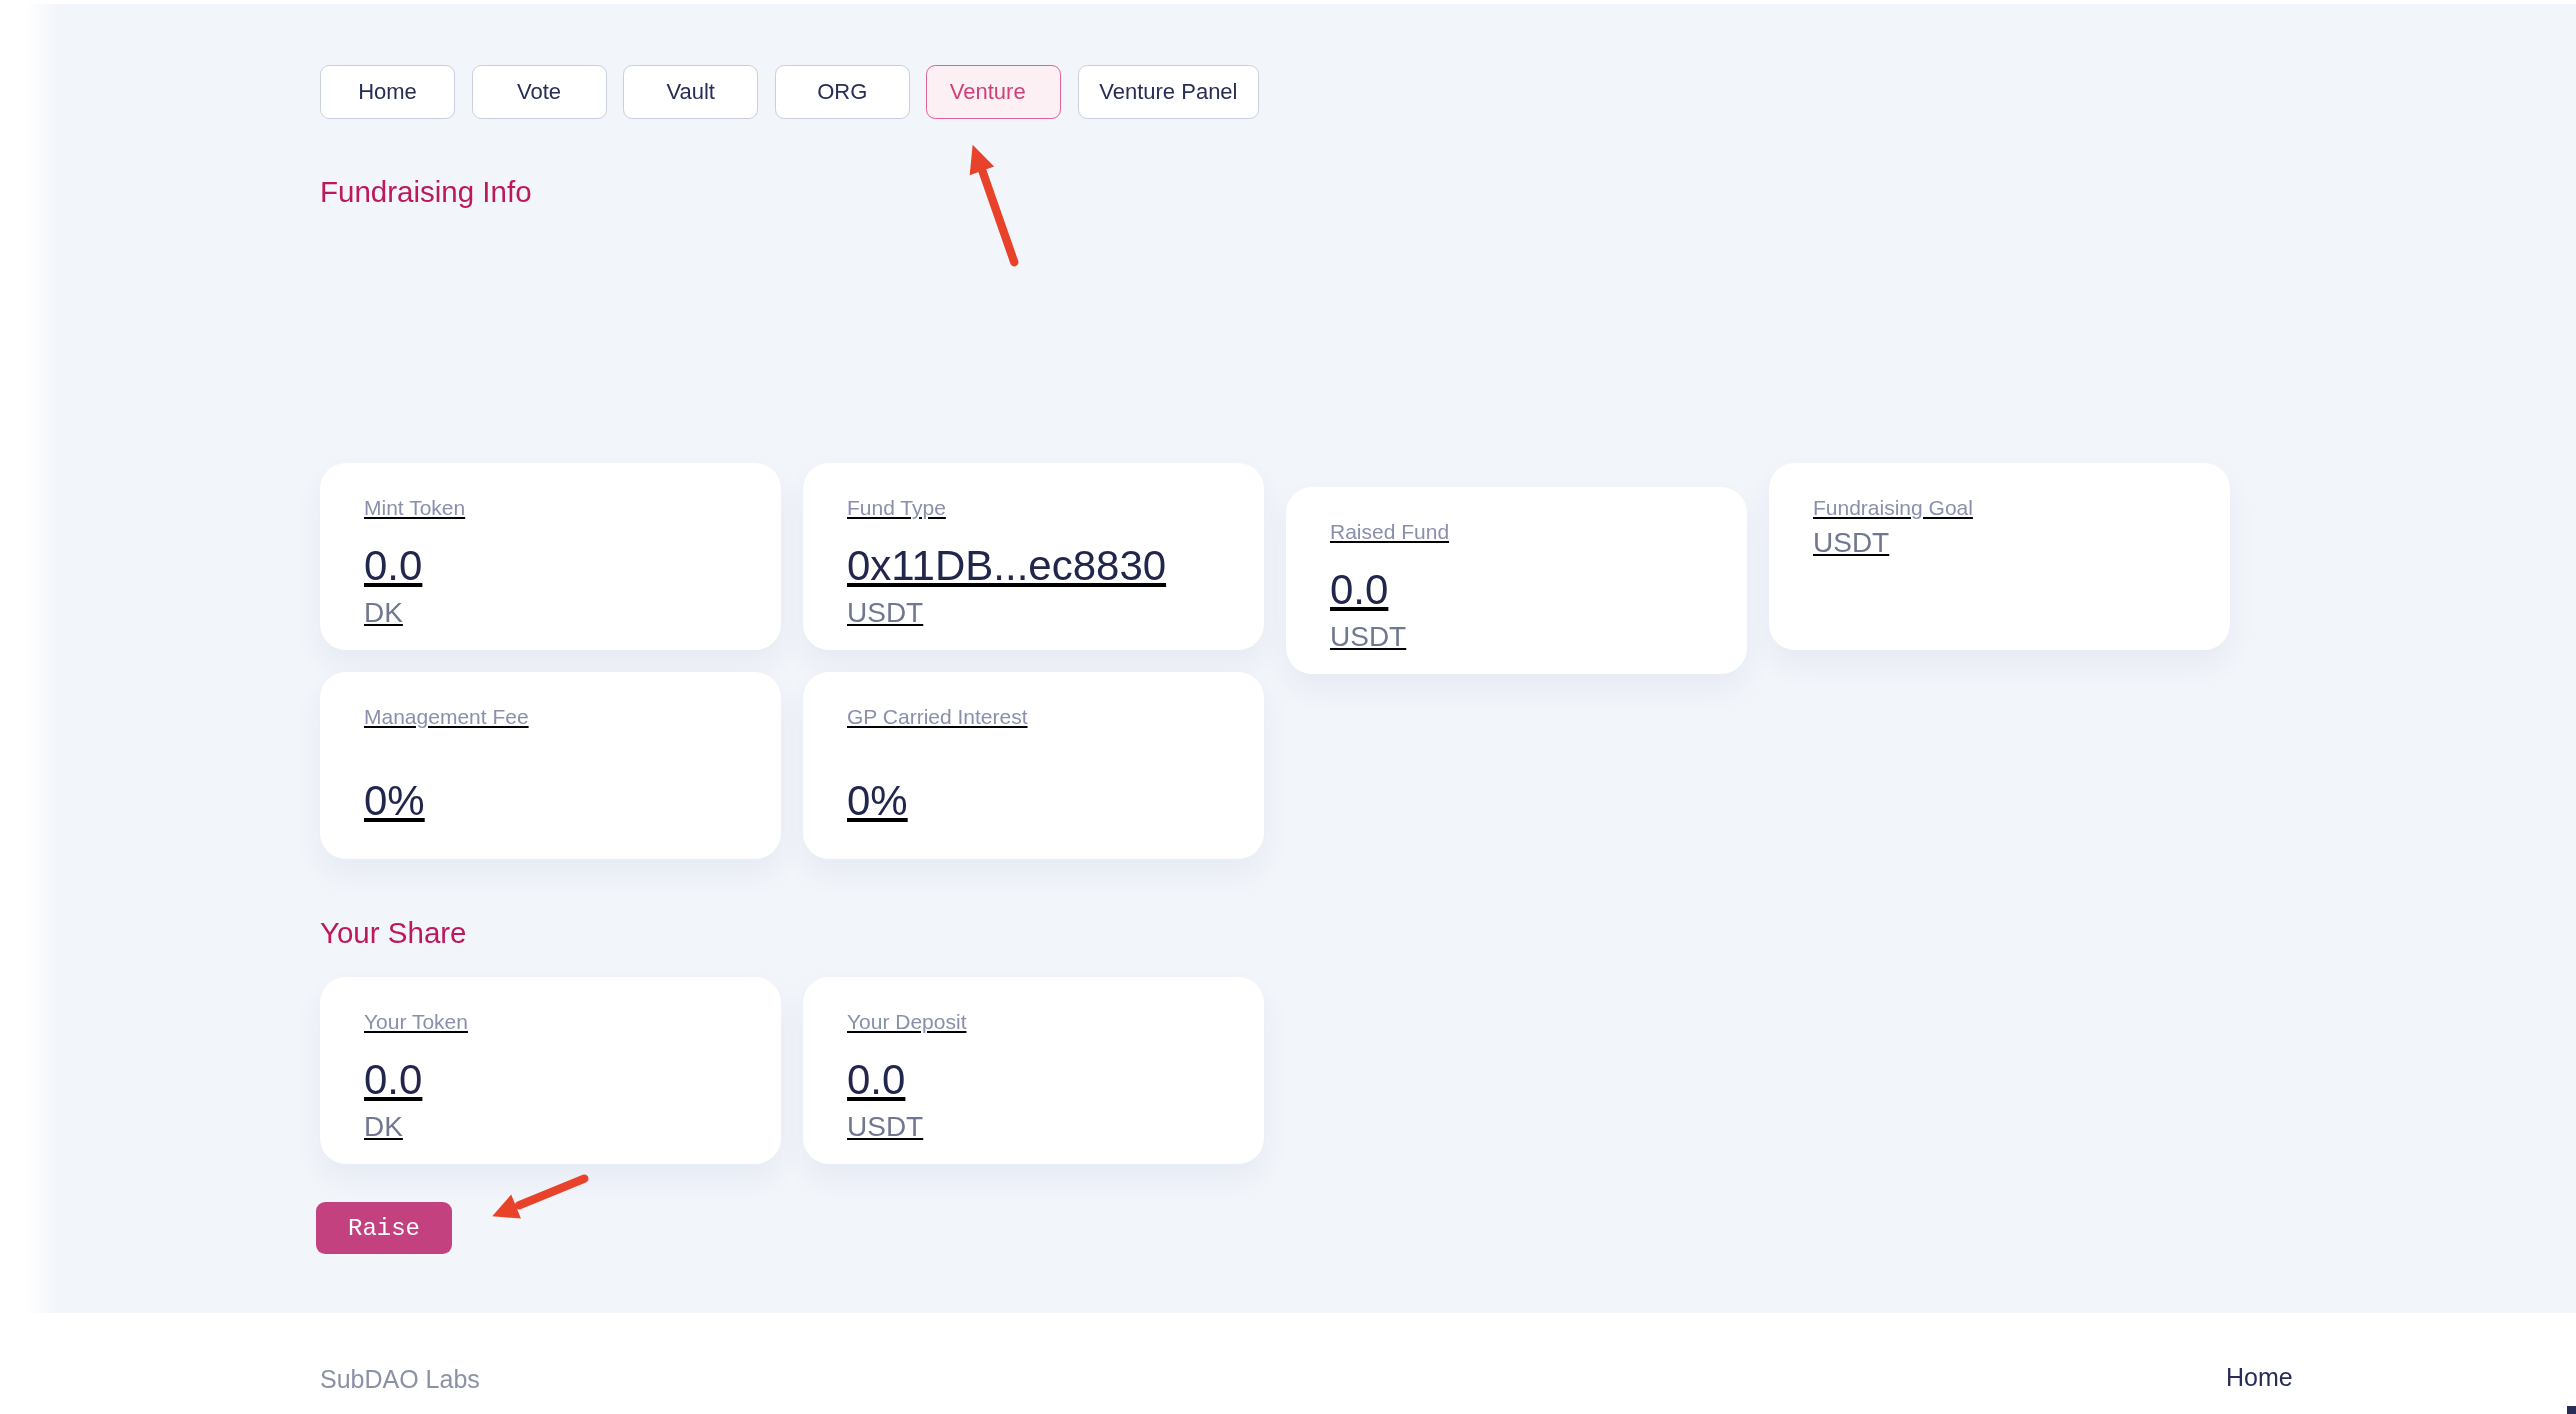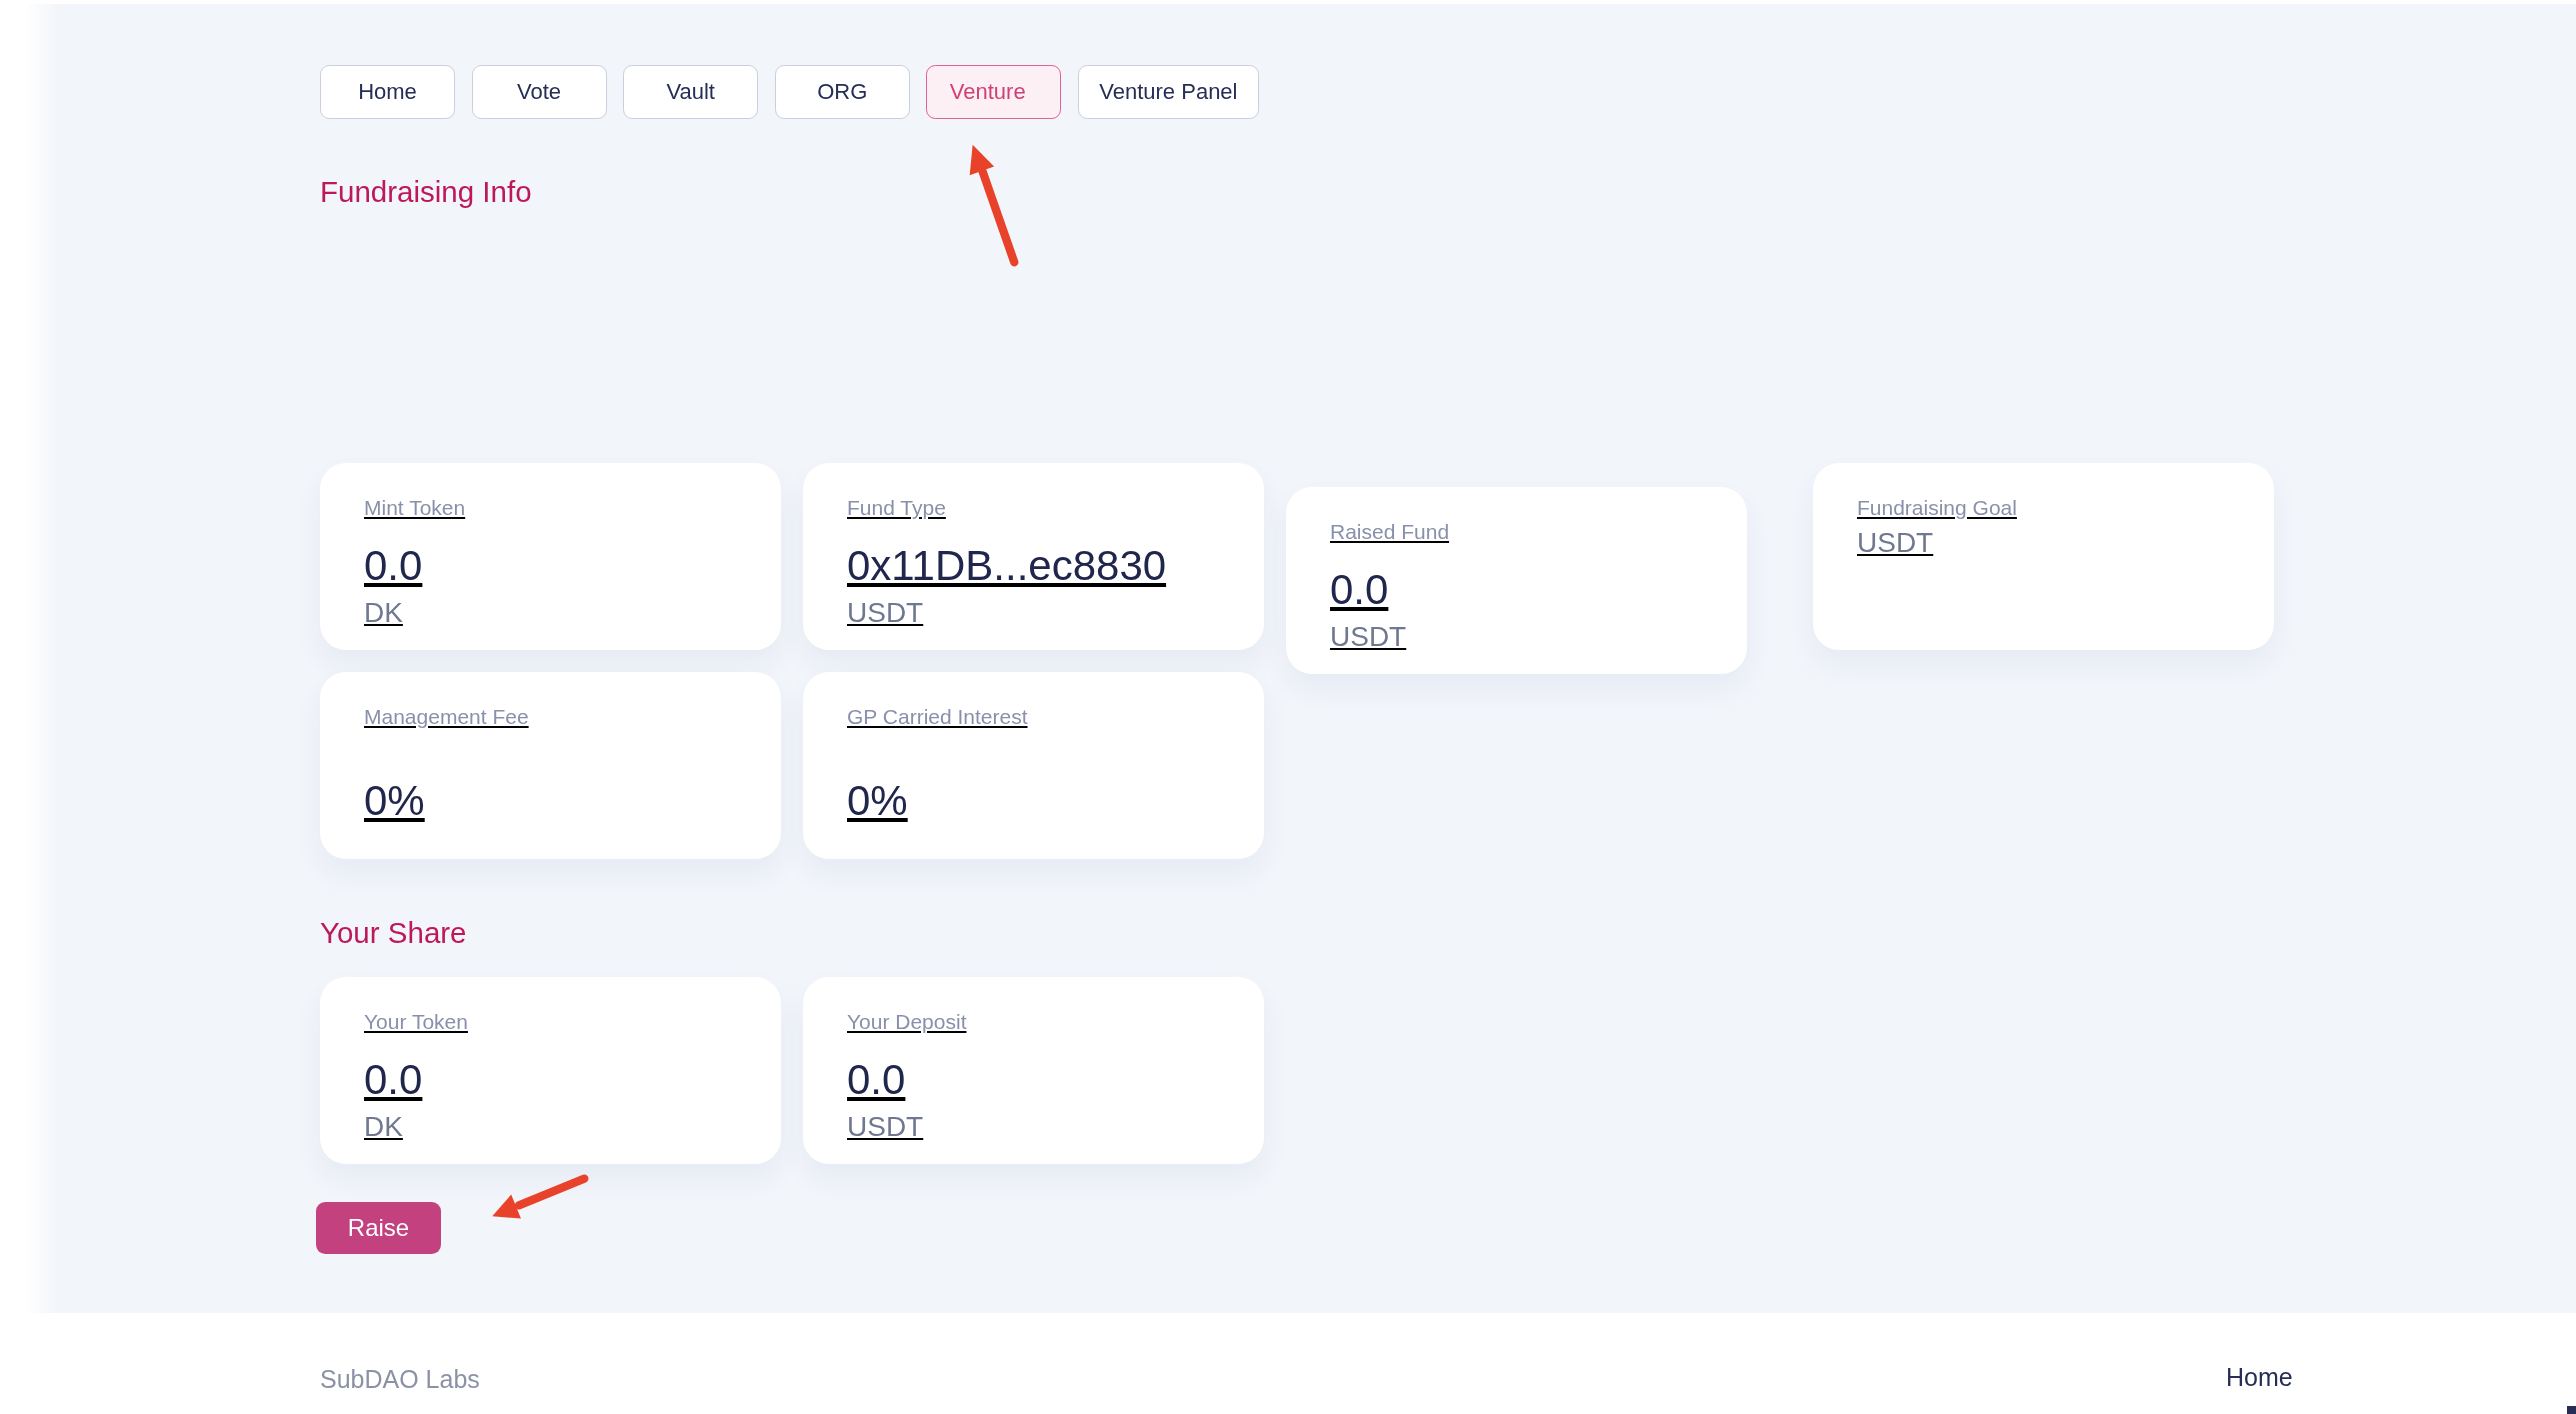--- a/index.html
+++ b/index.html
@@ -28,26 +28,26 @@
   .cs-value { margin-top:26px; font-size:37px; color:#c84679; }
 
   
   .card { position:absolute; width:461px; height:187px; background:#ffffff; border-radius:26px;
           padding:33px 44px; box-shadow:0 14.8px 28px rgba(50,70,130,0.06);text-decoration:underline; }
   .card-label { font-size:21px; color:#8890ab; }
   .card-value { margin-top:22px; font-size:42px; color:#20264c; }
   .card-unit  { margin-top:7.4px; font-size:28px; color:#6f7890; }
   .card.fee .card-value { margin-top:48px; }
   .r1 { top:463px; } .r2 { top:672px; } .r3 { top:977px; }
-  .c1 { left:320px; } .c2 { left:803px; } .c3 { left:1286px;margin-top:24px; } .c4 { left:1769px;margin-left:44px; }
+  .c1 { left:320px; } .c2 { left:803px; } .c3 { left:1286px;margin-top:24px; } .c4 { left:1769px; }
 
   
-  .raise-btn { position:absolute; left:316px; top:1202px; width:125px; height:52px;
+  .raise-btn { position:absolute; left:316px; top:1202px; width:136px; height:52px;
                background:#c2417e; color:#ffffff; font-size:24px; border:none; border-radius:9.2px;
-               cursor:pointer; font-family:Liberation Sans, sans-serif; }
+               cursor:pointer; font-family:Liberation Mono, monospace; }
 
   
   .arrow { position:absolute; pointer-events:none; }
   .a1 { left:942px; top:129px; }
   .a2 { left:471px;  top:1159px; }
 
   
   .footer { position:absolute; left:0; top:1313px; width:2576px; height:102px; background:#ffffff; }
   .footer-brand { position:absolute; left:320px; top:52px; font-size:25px; color:#8b92a6; }
   .footer-home  { position:absolute; left:2226px; top:50px; font-size:25px; color:#272e55; cursor:pointer; }

